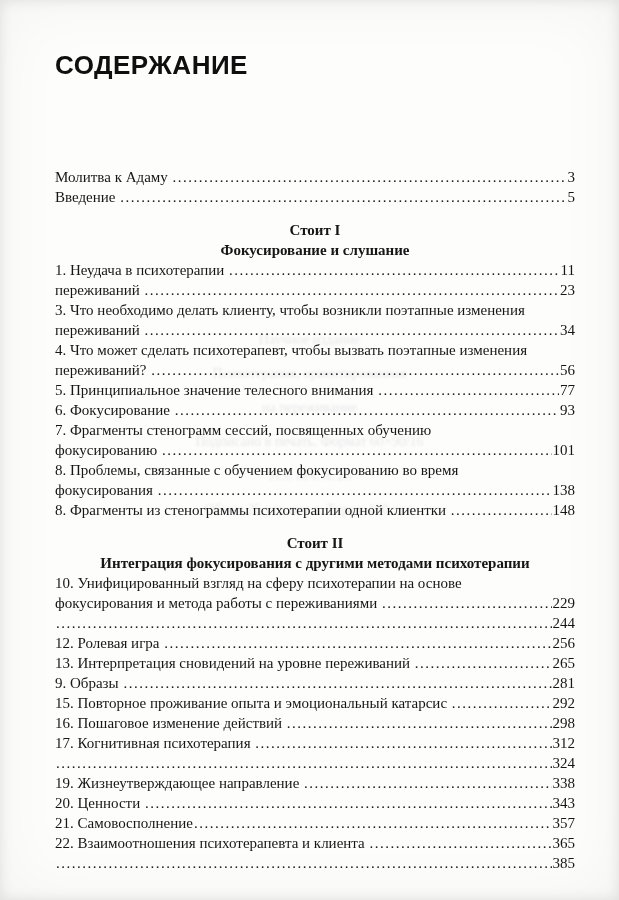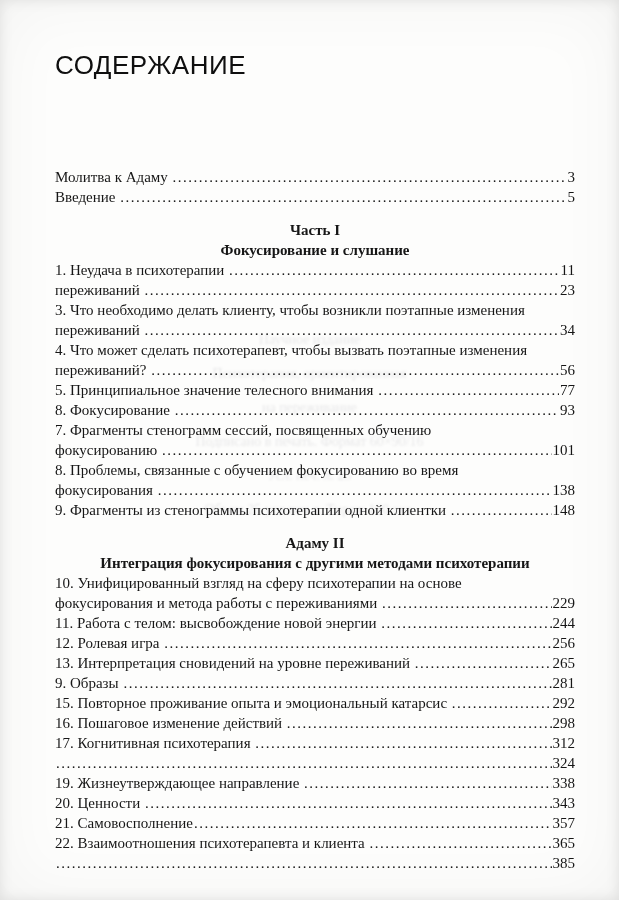--- a/index.html
+++ b/index.html
@@ -12,21 +12,21 @@
     overflow:hidden;
   }
   .page {
     position:absolute; inset:0;
     background:#fdfdfc;
     box-shadow: inset 0 0 14px rgba(0,0,0,0.10), inset 0 0 70px rgba(0,0,0,0.045);
     padding:50px 44px 10px 55px;
   }
   .title {
     font-family:"Liberation Sans", sans-serif;
-    font-weight:normal;
+    font-weight:bold;
     font-size:26px;
     letter-spacing:0.5px;
     color:#0f0f0f;
     margin-bottom:86px;
   }
   .toc-line {
     display:flex;
     align-items:center;
     line-height:20px;
     font-size:15px;
@@ -73,21 +73,21 @@
         <span class="toc-page">3</span>
       </div>
       <div class="toc-line">
         <span class="toc-text">Введение </span>
         <span class="leader">................................................................................................................................................................................................................................................</span>
         <span class="toc-page">5</span>
       </div>
     </div>
 
   <section>
-    <div class="part-heading">Часть I</div>
+    <div class="part-heading">Стоит I</div>
     <div class="part-sub">Фокусирование и слушание</div>
     <div class="toc-block">
         <div class="toc-line">
           <span class="toc-text">1. Неудача в психотерапии </span>
           <span class="leader">................................................................................................................................................................................................................................................</span>
           <span class="toc-page">11</span>
         </div>
         <div class="toc-line">
           <span class="toc-text">переживаний </span>
           <span class="leader">................................................................................................................................................................................................................................................</span>
@@ -108,62 +108,61 @@
           <span class="toc-text">переживаний? </span>
           <span class="leader">................................................................................................................................................................................................................................................</span>
           <span class="toc-page">56</span>
         </div>
         <div class="toc-line">
           <span class="toc-text">5. Принципиальное значение телесного внимания </span>
           <span class="leader">................................................................................................................................................................................................................................................</span>
           <span class="toc-page">77</span>
         </div>
         <div class="toc-line">
-          <span class="toc-text">8. Фокусирование </span>
+          <span class="toc-text">6. Фокусирование </span>
           <span class="leader">................................................................................................................................................................................................................................................</span>
           <span class="toc-page">93</span>
         </div>
         <div class="toc-line">
           <span class="toc-text">7. Фрагменты стенограмм сессий, посвященных обучению</span>
         </div>
         <div class="toc-line">
           <span class="toc-text">фокусированию </span>
           <span class="leader">................................................................................................................................................................................................................................................</span>
           <span class="toc-page">101</span>
         </div>
         <div class="toc-line">
           <span class="toc-text">8. Проблемы, связанные с обучением фокусированию во время</span>
         </div>
         <div class="toc-line">
           <span class="toc-text">фокусирования </span>
           <span class="leader">................................................................................................................................................................................................................................................</span>
           <span class="toc-page">138</span>
         </div>
         <div class="toc-line">
-          <span class="toc-text">9. Фрагменты из стенограммы психотерапии одной клиентки </span>
+          <span class="toc-text">8. Фрагменты из стенограммы психотерапии одной клиентки </span>
           <span class="leader">................................................................................................................................................................................................................................................</span>
           <span class="toc-page">148</span>
         </div>
       </div>
   </section>
 
   <section>
-    <div class="part-heading">Адаму II</div>
+    <div class="part-heading">Стоит II</div>
     <div class="part-sub">Интеграция фокусирования с другими методами психотерапии</div>
     <div class="toc-block">
         <div class="toc-line">
           <span class="toc-text">10. Унифицированный взгляд на сферу психотерапии на основе</span>
         </div>
         <div class="toc-line">
           <span class="toc-text">фокусирования и метода работы с переживаниями </span>
           <span class="leader">................................................................................................................................................................................................................................................</span>
           <span class="toc-page">229</span>
         </div>
         <div class="toc-line">
-          <span class="toc-text">11. Работа с телом: высвобождение новой энергии </span>
           <span class="leader">................................................................................................................................................................................................................................................</span>
           <span class="toc-page">244</span>
         </div>
         <div class="toc-line">
           <span class="toc-text">12. Ролевая игра </span>
           <span class="leader">................................................................................................................................................................................................................................................</span>
           <span class="toc-page">256</span>
         </div>
         <div class="toc-line">
           <span class="toc-text">13. Интерпретация сновидений на уровне переживаний </span>

